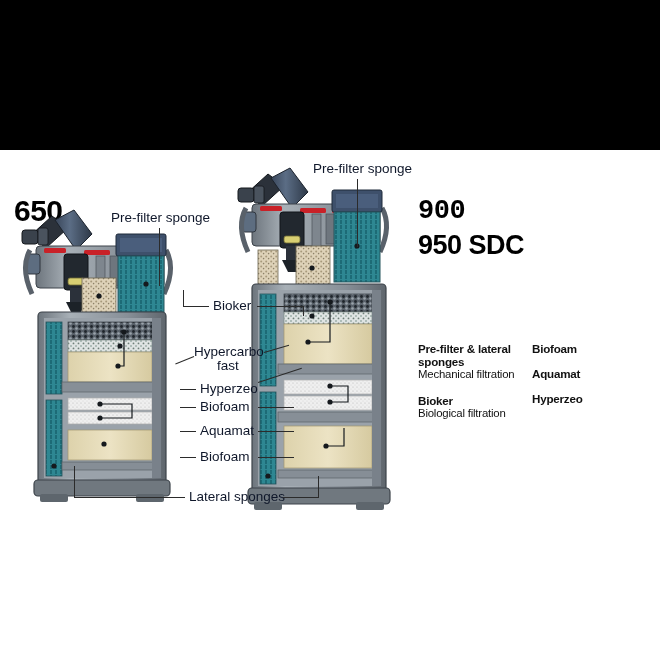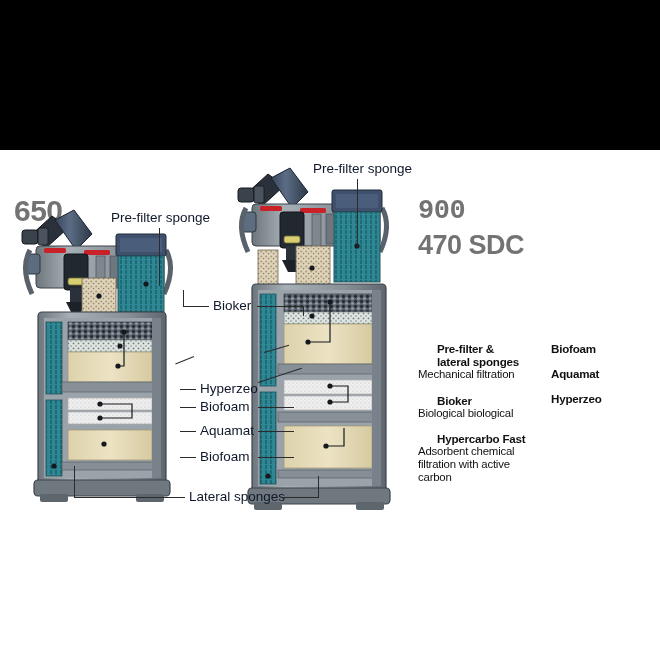--- a/index.html
+++ b/index.html
@@ -1,46 +1,46 @@
 <!DOCTYPE html>
 <html><head>
 <meta charset="utf-8">
 <style>
   html,body{margin:0;padding:0;background:#ffffff;}
   body{width:660px;height:660px;font-family:"Liberation Sans",sans-serif;position:relative;overflow:hidden;}
   #stage{position:absolute;inset:0;width:660px;height:660px;background:#ffffff;}
   .topbar{position:absolute;left:0;top:0;width:660px;height:150px;background:#000000;}
-  .model{position:absolute;color:#737373;font-weight:bold;letter-spacing:-0.5px;line-height:1;}
+  .model{position:absolute;color:#000000;font-weight:bold;letter-spacing:-0.5px;line-height:1;}
   #model650{left:14px;top:196px;font-size:30px;}
   #model900{left:418px;top:198px;font-size:27px;font-family:Liberation Mono, monospace;}
   #model950{left:418px;top:232px;font-size:27px;}
   .calloutTxt{position:absolute;color:#0f172a;font-size:13.5px;line-height:1.08;white-space:nowrap;}
   .calloutTxt.two{white-space:normal;text-align:center;line-height:1.02;}
   .lead{position:absolute;background:#2b2b2b;}
   .lead.h{height:1px;}
   .lead.v{width:1px;}
   .legend{position:absolute;top:342px;color:#111;}
   #legcolA{left:418px;width:108px;}
   #legcolB{left:532px;width:112px;}
   .legItem{margin-bottom:12px;}
-  .legTitle{font-size:11.6px;font-weight:bold;line-height:1.14;letter-spacing:-0.2px;margin-left:19px;}
+  .legTitle{font-size:11.6px;font-weight:bold;line-height:1.14;letter-spacing:-0.2px;}
   .legDesc{font-size:11.4px;line-height:1.15;letter-spacing:-0.2px;}
   svg{display:block;}
   #art{position:absolute;left:0;top:150px;width:420px;height:400px;}
 </style>
 </head>
 <body>
 
 <div id="stage">
 
   <div class="topbar"></div>
 
   <div class="model" id="model650">650</div>
   <div class="model" id="model900">900</div>
-  <div class="model" id="model950">470 SDC</div>
+  <div class="model" id="model950">950 SDC</div>
 
   <svg id="art" viewBox="0 0 420 400" width="420" height="400">
     <defs>
       <pattern id="pgrid" width="5" height="5" patternUnits="userSpaceOnUse">
         <rect width="5" height="5" fill="#2E8792"></rect>
         <rect x="0" y="0" width="2" height="4" fill="#1d6b76"></rect>
       </pattern>
       <pattern id="pgravel" width="6" height="5" patternUnits="userSpaceOnUse">
         <rect width="6" height="5" fill="#59616a"></rect>
         <circle cx="1.5" cy="1.5" r="1.4" fill="#20262c"></circle>
@@ -229,20 +229,24 @@
 
   <div class="calloutTxt" id="pfsR" style="left:313px;top:162px;">Pre-filter sponge</div>
   <div class="lead v" style="left:357px;top:179px;height:68px;"></div>
 
   <div class="calloutTxt" style="left:213px;top:299px;">Bioker</div>
   <div class="lead h" style="left:257px;top:306px;width:46px;"></div>
   <div class="lead v" style="left:303px;top:306px;height:10px;"></div>
   <div class="lead h" style="left:183px;top:306px;width:26px;"></div>
   <div class="lead v" style="left:183px;top:290px;height:17px;"></div>
 
+  <div class="calloutTxt two" style="left:194px;top:345px;width:68px;">
+    <span>Hypercarbo</span><br>
+    <span>fast</span>
+  </div>
   <div class="lead h" style="left:264px;top:352px;width:26px;transform:rotate(-16deg);transform-origin:left center;"></div>
   <div class="lead h" style="left:174px;top:356px;width:20px;transform:rotate(-22deg);transform-origin:right center;"></div>
 
   <div class="calloutTxt" style="left:200px;top:382px;">Hyperzeo</div>
   <div class="lead h" style="left:180px;top:389px;width:16px;"></div>
   <div class="lead h" style="left:258px;top:382px;width:46px;transform:rotate(-18deg);transform-origin:left center;"></div>
 
   <div class="calloutTxt" style="left:200px;top:400px;">Biofoam</div>
   <div class="lead h" style="left:180px;top:407px;width:16px;"></div>
   <div class="lead h" style="left:258px;top:407px;width:36px;"></div>
@@ -261,25 +265,21 @@
   <div class="lead h" style="left:283px;top:497px;width:36px;"></div>
   <div class="lead v" style="left:318px;top:476px;height:22px;"></div>
 
   <div class="legend" id="legcolA">
     <div class="legItem">
       <div class="legTitle">Pre-filter &amp; lateral sponges</div>
       <div class="legDesc">Mechanical filtration</div>
     </div>
     <div class="legItem">
       <div class="legTitle">Bioker</div>
-      <div class="legDesc">Biological biological</div>
-    </div>
-    <div class="legItem">
-      <div class="legTitle">Hypercarbo Fast</div>
-      <div class="legDesc">Adsorbent chemical filtration with active carbon</div>
+      <div class="legDesc">Biological filtration</div>
     </div>
   </div>
 
   <div class="legend" id="legcolB">
     <div class="legItem">
       <div class="legTitle">Biofoam</div>
     </div>
     <div class="legItem">
       <div class="legTitle">Aquamat</div>
     </div>

